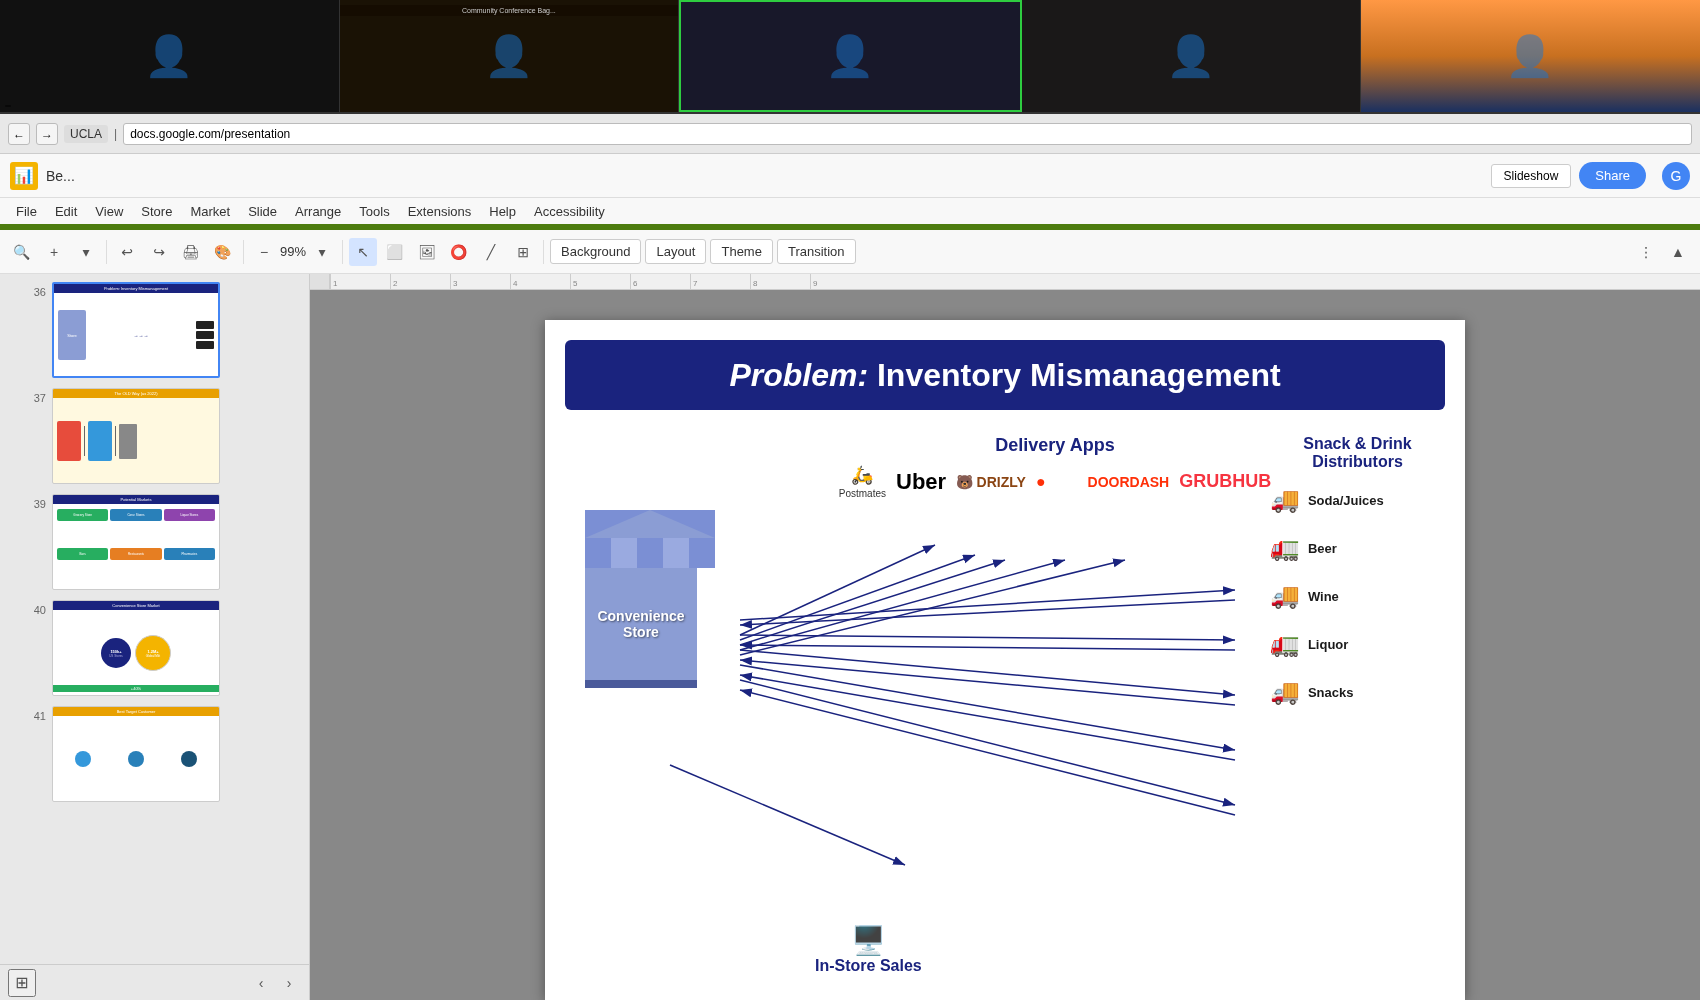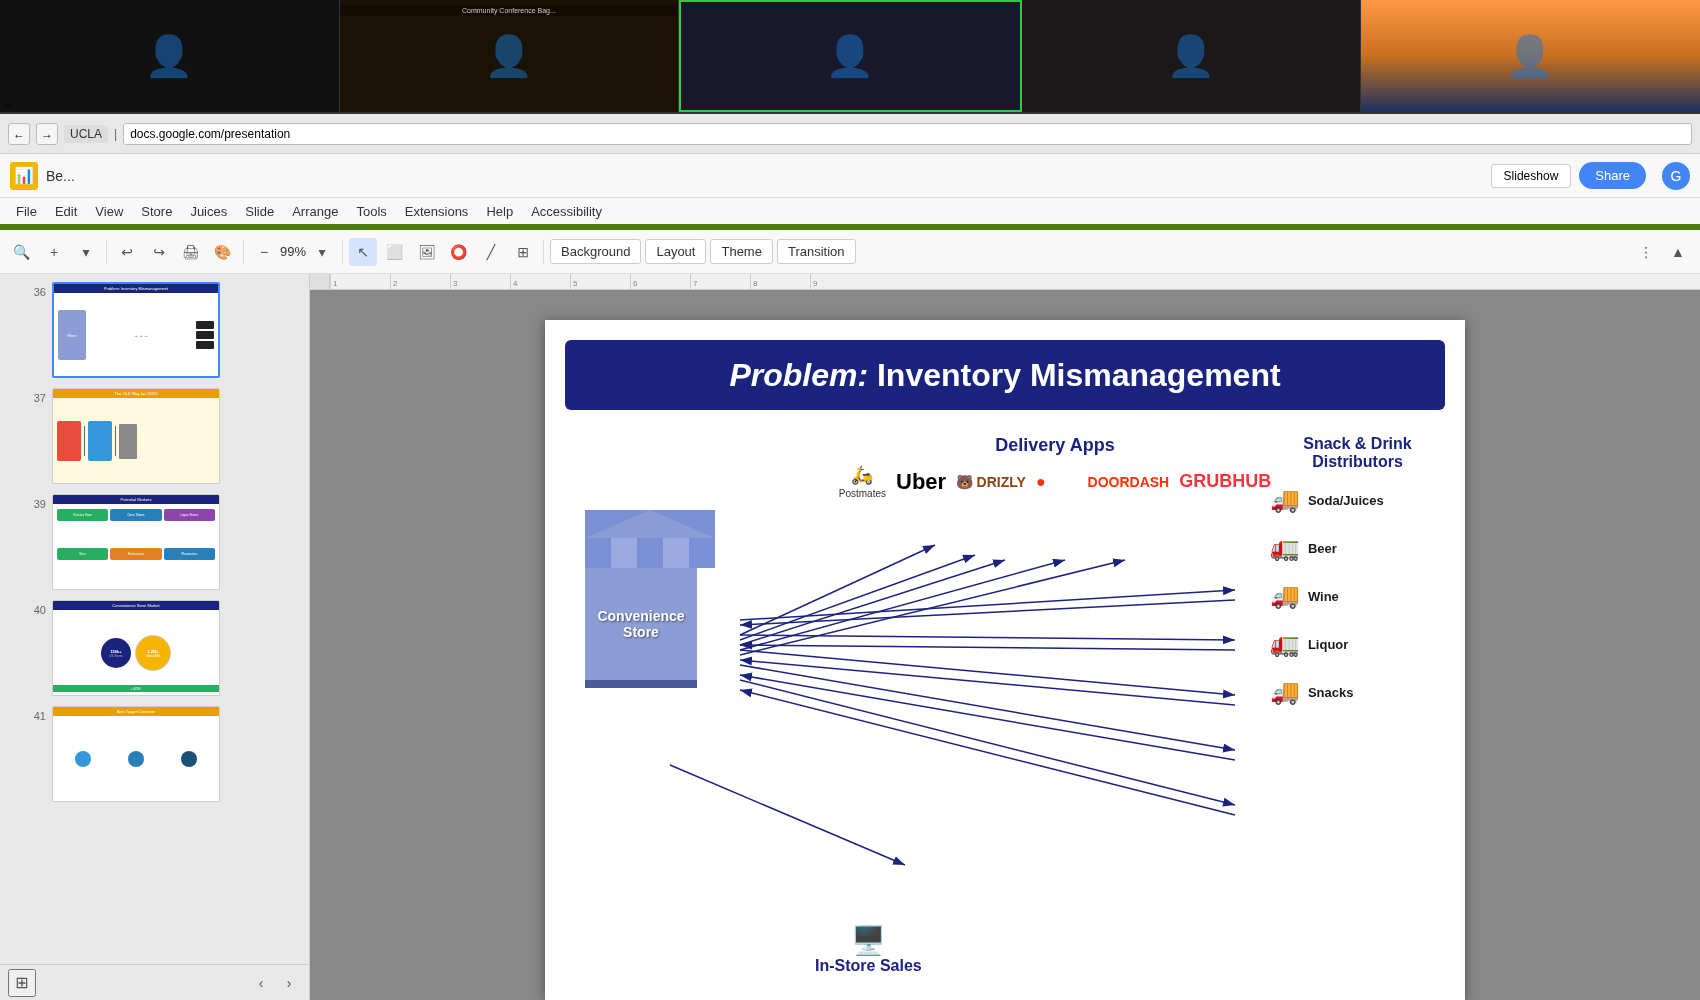--- a/index.html
+++ b/index.html
@@ -524,21 +524,21 @@
     <button class="header-btn">Slideshow</button>
     <button class="header-btn-blue">Share</button>
     <div style="width:28px;height:28px;border-radius:50%;background:#4285f4;display:flex;align-items:center;justify-content:center;font-size:14px;color:white;cursor:pointer;margin-left:8px;">G</div>
   </div>
 
   <div class="menu-bar">
     <span class="menu-item">File</span>
     <span class="menu-item">Edit</span>
     <span class="menu-item">View</span>
     <span class="menu-item">Store</span>
-    <span class="menu-item">Juices</span>
+    <span class="menu-item">Market</span>
     <span class="menu-item">Slide</span>
     <span class="menu-item">Arrange</span>
     <span class="menu-item">Tools</span>
     <span class="menu-item">Extensions</span>
     <span class="menu-item">Help</span>
     <span class="menu-item">Accessibility</span>
   </div>
 
   <div class="toolbar">
     <button class="tb-btn">🔍</button>

